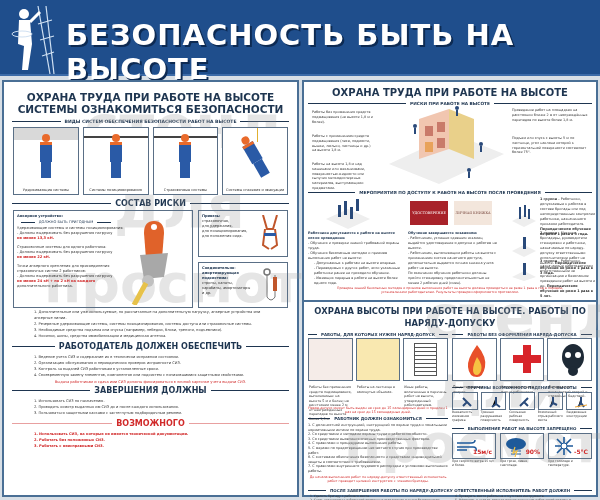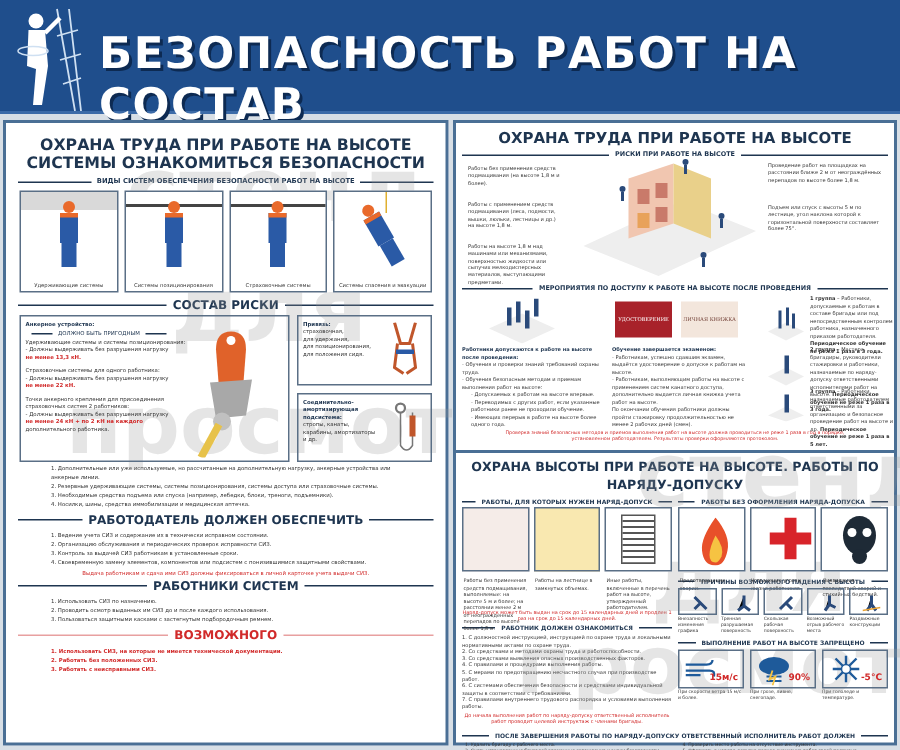--- a/index.html
+++ b/index.html
@@ -49,21 +49,21 @@
 <body>
 
 <div class="banner">
   <svg class="climber" viewBox="0 0 46 70">
     <path d="M28 2 L40 70 M36 2 L44 70 M28 20 L42 16 M30 36 L44 32 M32 52 L44 48" stroke="#cfe0f2" stroke-width="1.2" fill="none"></path>
     <circle cx="14" cy="10" r="5" fill="#fff"></circle>
     <path d="M9 16 L20 16 L22 40 L18 66 L12 66 L14 42 L8 40 Z" fill="#fff"></path>
     <path d="M20 18 L30 8" stroke="#fff" stroke-width="3"></path>
     <ellipse cx="12" cy="30" rx="10" ry="3" fill="none" stroke="#cfe0f2" stroke-width="1"></ellipse>
   </svg>
-  <div class="title">БЕЗОПАСНОСТЬ РАБОТ НА СОСТАВ</div>
+  <div class="title">БЕЗОПАСНОСТЬ БЫТЬ НА ВЫСОТЕ</div>
 </div>
 
 <div class="panel left">
   <div class="wm" style="left:80px;top:10px">стенд</div>
   <div class="wm" style="left:110px;top:90px">для</div>
   <div class="wm" style="left:40px;top:170px;font-size:54px">просмотра</div>
 
   <div style="margin-top:9px" class="h1">ОХРАНА ТРУДА ПРИ РАБОТЕ НА ВЫСОТЕ</div>
   <div class="h1">СИСТЕМЫ ОЗНАКОМИТЬСЯ БЕЗОПАСНОСТИ</div>
   <div class="sec" style="font-size:4.5px;margin-top:4px">ВИДЫ СИСТЕМ ОБЕСПЕЧЕНИЯ БЕЗОПАСНОСТИ РАБОТ НА ВЫСОТЕ</div>
@@ -168,21 +168,21 @@
 
   <div class="sec big">РАБОТОДАТЕЛЬ ДОЛЖЕН ОБЕСПЕЧИТЬ</div>
   <div class="list">
     <div>1. Ведение учета СИЗ и содержание их в технически исправном состоянии.</div>
     <div>2. Организацию обслуживания и периодических проверок исправности СИЗ.</div>
     <div>3. Контроль за выдачей СИЗ работникам в установленные сроки.</div>
     <div>4. Своевременную замену элементов, компонентов или подсистем с понизившимися защитными свойствами.</div>
   </div>
   <div class="note">Выдача работникам и сдача ими СИЗ должны фиксироваться в личной карточке учета выдачи СИЗ.</div>
 
-  <div class="sec big">РАБОТНИКИ СИСТЕМ</div>
+  <div class="sec big">ЗАВЕРШЕНИЯ ДОЛЖНЫ</div>
   <div class="list">
     <div>1. Использовать СИЗ по назначению.</div>
     <div>2. Проводить осмотр выданных им СИЗ до и после каждого использования.</div>
     <div>3. Пользоваться защитными касками с застегнутым подбородочным ремнем.</div>
   </div>
 
   <div class="sec big red">ВОЗМОЖНОГО</div>
   <div class="list red">
     <div>1. Использовать СИЗ, на которые не имеется технической документации.</div>
     <div>2. Работать без положенных СИЗ.</div>

